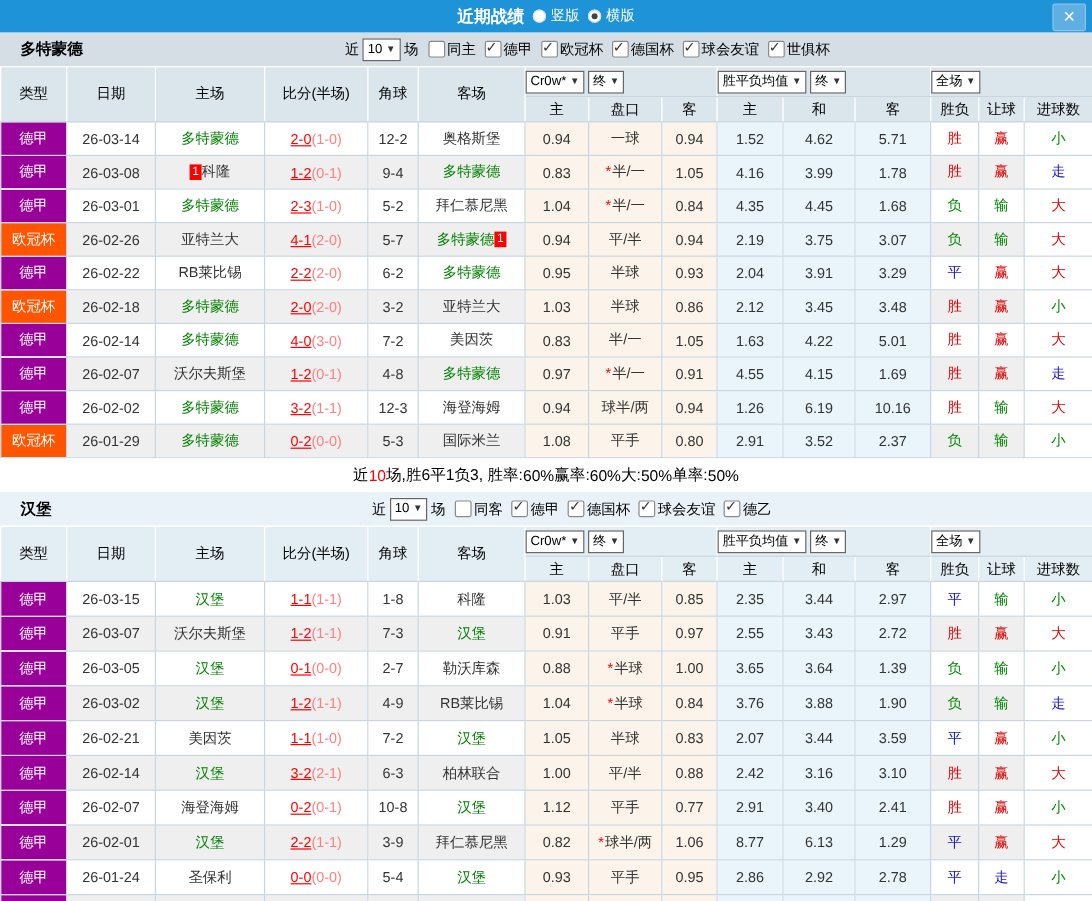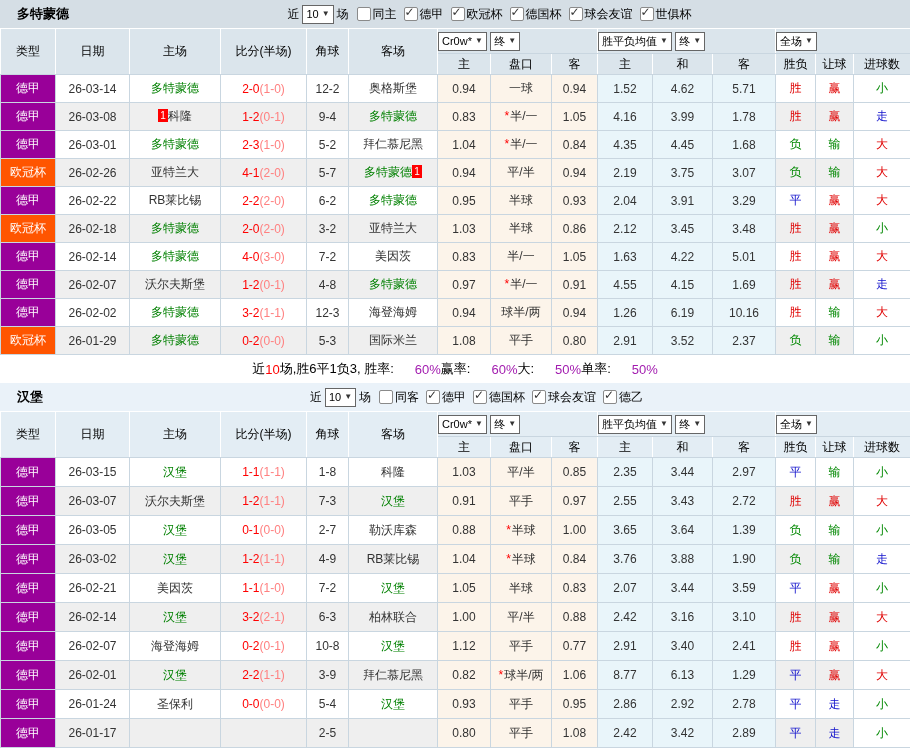--- a/index.html
+++ b/index.html
@@ -46,39 +46,51 @@
   tbody td{border:1px solid #C9D6E0;text-align:center;font-size:12px;height:27px;padding:0;
          color:#333;overflow:hidden;white-space:nowrap;}
   .t2 tbody td{height:28px;}
   tr.even td.alt{background:#EFEFEF;}
   td.league{color:#fff;}
   td.league.purple{background:#990099;}
   td.league.orange{background:#FF5500;}
   td.crow{background:#FCF4EA;text-align:center;}
   td.avg{background:#E9F5FA;}
   .focus{color:#008000;}
-  .score-main{color:#FF0000;}
+  .score-main{color:#FF0000;text-decoration:underline;}
   .score-half{color:#FF8080;}
   .badge{display:inline-block;background:#FF0000;color:#fff;font-size:10px;line-height:13px;
          width:10px;height:13px;vertical-align:1px;}
   .res-r{color:#E00000;}
   .res-g{color:#008800;}
   .res-b{color:#1111CC;}
   .star{color:#FF0000;margin-right:1px;}
   .summary{height:28px;display:flex;align-items:center;justify-content:center;font-size:13px;
          background:#fff;}
   .sum-k{color:#000;}
   .sum-r{color:#FF0000;}
-  .sum-b{color:#a21caf;margin-left:21px;}
+  .sum-b{color:#000000;}
 </style>
 </head>
 <body>
 
 <div id="app">
 
+  <div class="titlebar">
+    <span class="title">近期战绩</span>
+    <span class="radio-wrap">
+      <span class="radio"></span>
+      <span>竖版</span>
+    </span>
+    <span class="radio-wrap">
+      <span class="radio checked"></span>
+      <span>横版</span>
+    </span>
+    <span class="close-btn">✕</span>
+  </div>
 
   <div class="section-head first">
     <span class="team-name">多特蒙德</span>
     <span class="filters">
       <span>近</span>
       <span class="fselect">
         <span>10</span>
           <span class="arr">▼</span>
       </span>
       <span>场</span>

